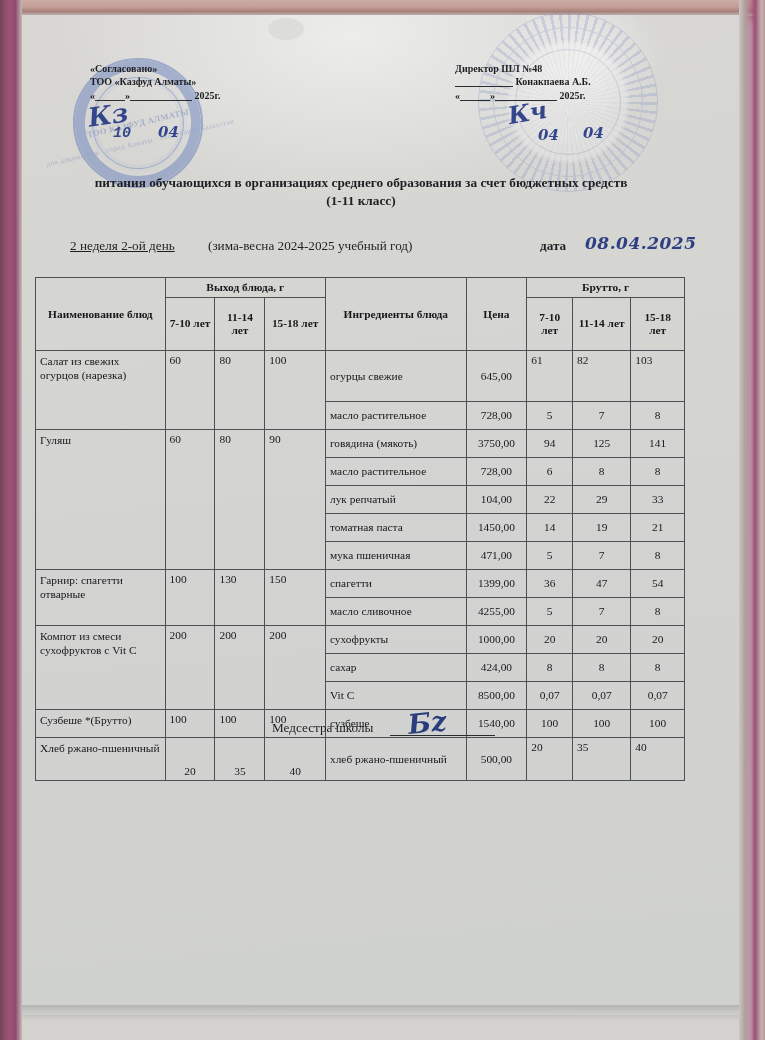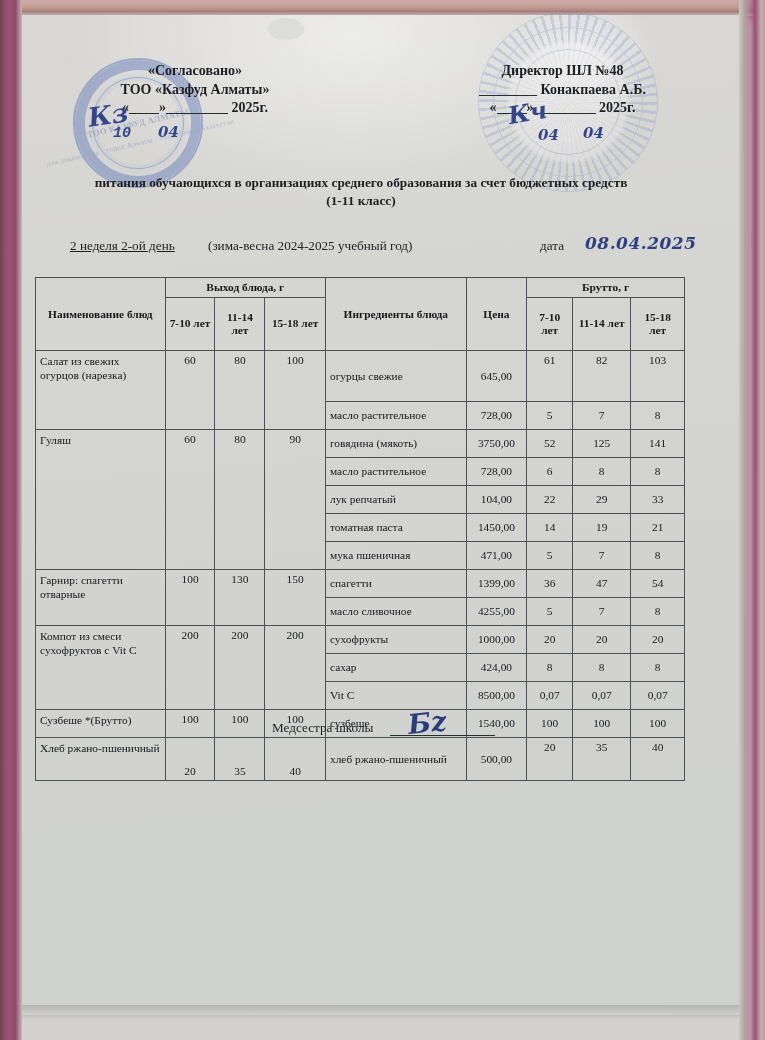--- a/index.html
+++ b/index.html
@@ -31,21 +31,21 @@
   }
   .paper:after{
     content:"";position:absolute;left:0;right:0;bottom:0;height:10px;
     background:linear-gradient(180deg,rgba(120,115,112,.30),rgba(120,115,112,0));
   }
 
   .content{position:absolute;left:0;top:0;width:722px;height:1000px;color:#1d1f22;}
 
   
   .hdr{position:absolute;top:62px;left:0;width:722px;}
-  .hdr-col{position:absolute;text-align:center;font-weight:bold;font-size:14px;line-height:1.33;}
+  .hdr-col{position:absolute;text-align:left;font-weight:bold;font-size:10px;line-height:1.33;}
   .hdr-col.l{left:90px;width:210px;}
   .hdr-col.r{left:455px;width:215px;}
   .sigline{display:inline-block;border-bottom:1.3px solid #2a2d31;min-width:58px;height:.95em;vertical-align:-2px;}
 
   
   .seal{position:absolute;border-radius:50%;opacity:.5;}
   .seal.blue{
     left:73px;top:58px;width:126px;height:126px;
     border:2.1px solid #5d77b8;
     box-shadow:inset 0 0 0 9px rgba(255,255,255,0), inset 0 0 0 10px #6a82bd;
@@ -84,34 +84,34 @@
   
   .ink{font-family:"DejaVu Serif", serif;color:#2e3f82;font-style:italic;font-weight:bold;}
   .scrawl{position:absolute;color:#33468c;font-family:"DejaVu Serif",serif;font-style:italic;font-weight:bold;}
 
   
   .title{position:absolute;top:174px;left:0;width:722px;text-align:center;
     font-weight:bold;font-size:13.3px;line-height:1.38;}
   .subline{position:absolute;top:238px;left:0;width:722px;font-size:13.2px;}
   .subline .a{position:absolute;left:70px;text-decoration:underline;}
   .subline .b{position:absolute;left:208px;}
-  .subline .c{position:absolute;left:540px;}
+  .subline .c{position:absolute;left:540px;font-weight:bold;}
   .subline .date-hw{position:absolute;left:585px;top:-5px;font-size:17px;letter-spacing:.5px;}
 
   
   table.menu{position:absolute;top:277px;left:35px;width:650px;border-collapse:collapse;
     font-size:11.4px;color:#16181b;}
   table.menu th,table.menu td{
     border:1.15px solid #4c5054;padding:3px 4px;background:transparent;}
   table.menu th{font-weight:bold;text-align:center;vertical-align:middle;line-height:1.12;}
   td.name{text-align:left;vertical-align:top;padding-left:5px;line-height:1.25;}
   td.ing{text-align:left;vertical-align:middle;padding-left:5px;}
   td.num{text-align:center;vertical-align:middle;}
   td.price{text-align:center;vertical-align:middle;}
-  td.topnum{vertical-align:top;text-align:center;margin-left:12px;}
+  td.topnum{vertical-align:top;text-align:left;margin-left:12px;}
   td.botnum{vertical-align:bottom;text-align:center;}
 
   
   .footer{position:absolute;top:720px;left:0;width:722px;font-size:13.2px;}
   .footer .lbl{position:absolute;left:272px;}
   .footer .ln{position:absolute;left:390px;top:15px;width:105px;border-bottom:1.3px solid #2a2d31;}
   .footer .sig{position:absolute;left:408px;top:-13px;font-size:27px;color:#2b3c7d;
      font-family:"DejaVu Serif",serif;font-style:italic;font-weight:bold;transform:rotate(-6deg);}
 
   
@@ -218,21 +218,21 @@
             <td class="num">7</td>
             <td class="num">8</td>
           </tr>
           <tr>
             <td class="name" rowspan="5">Гуляш</td>
             <td class="topnum" rowspan="5">60</td>
             <td class="topnum" rowspan="5">80</td>
             <td class="topnum" rowspan="5">90</td>
             <td class="ing" style="height: 21px;">говядина (мякоть)</td>
             <td class="price">3750,00</td>
-            <td class="num">52</td>
+            <td class="num">94</td>
             <td class="num">125</td>
             <td class="num">141</td>
           </tr>
           <tr>
             <td class="ing" style="height: 21px;">масло растительное</td>
             <td class="price">728,00</td>
             <td class="num">6</td>
             <td class="num">8</td>
             <td class="num">8</td>
           </tr>

